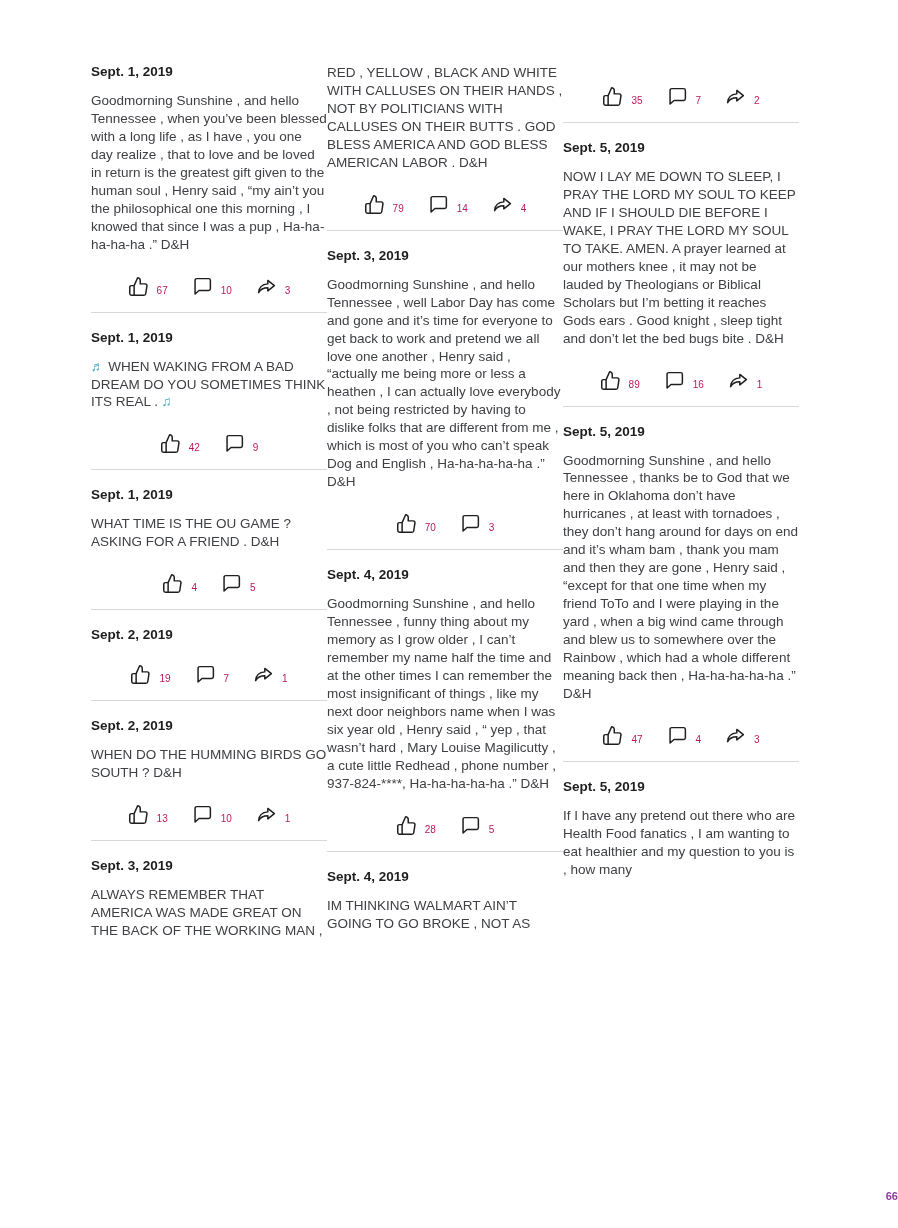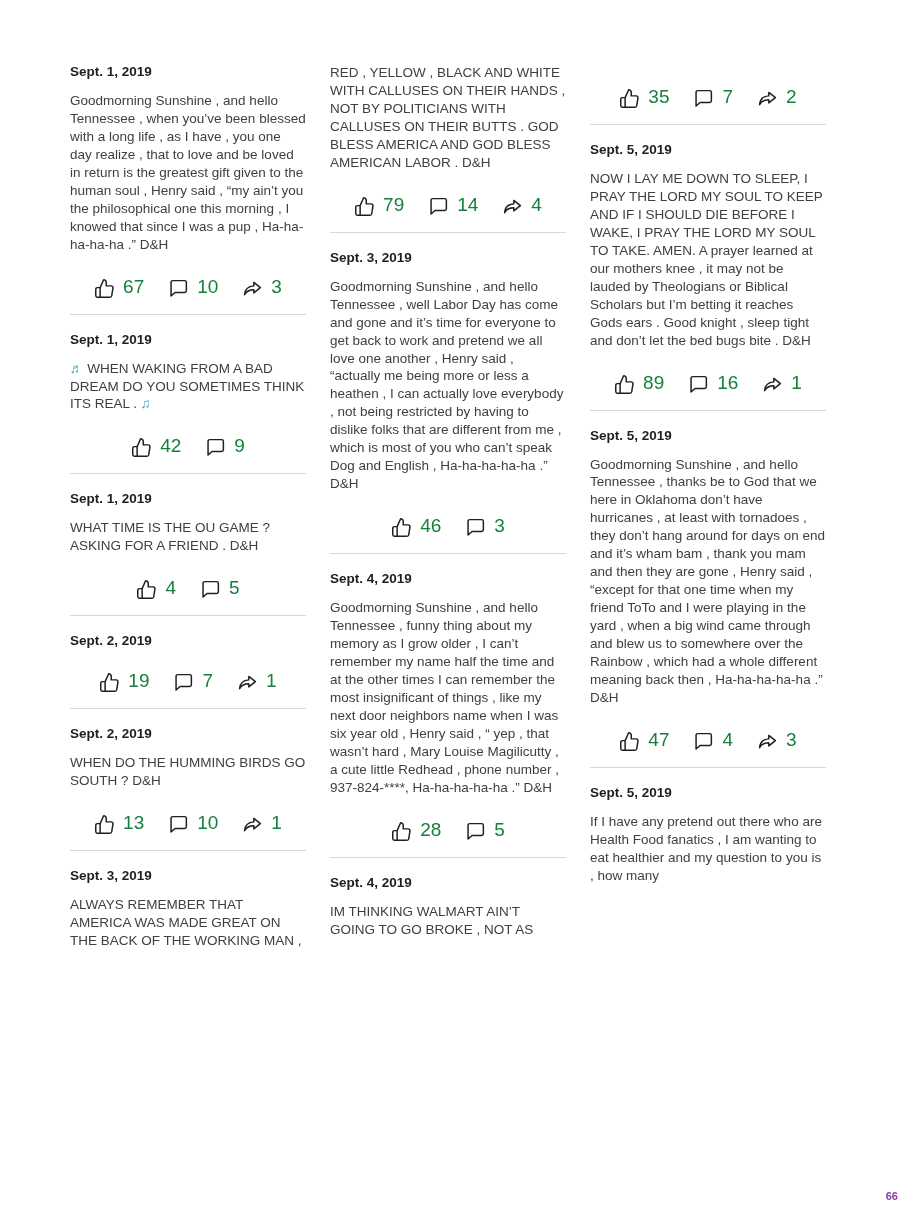--- a/index.html
+++ b/index.html
@@ -17,22 +17,22 @@
     overflow:hidden;
   }
   .page{
     position:relative;
     width:898px;height:1228px;
     background:#ffffff;
     padding:64px 70px 40px 70px;
   }
   .columns{
     display:flex;
-    gap:24px;
     align-items:flex-start;
+    margin-left:21px;
   }
   .column{
     flex:0 0 236px;
     width:236px;
   }
   .post{margin:0;}
   .post-date{
     margin:0 0 13px 0;
     font-size:13.5px;
     font-weight:bold;
@@ -60,22 +60,22 @@
   .stat-icon svg{
     width:21px;height:21px;
     display:block;
     fill:none;
     stroke:#1f1f1f;
     stroke-width:1.7;
     stroke-linecap:round;
     stroke-linejoin:round;
   }
   .stat-count{
-    font-size:19px;
-    color:#15803d;
+    font-size:10px;
+    color:#be185d;
     padding-bottom:1px;
   }
   hr.divider{
     border:none;
     border-top:1px solid var(--divider);
     margin:15px 0 17px 0;
   }
   .page-footer{
     position:absolute;
     left:0;right:0;
@@ -271,21 +271,21 @@
         <article class="post">
           <h3 class="post-date">Sept. 3, 2019</h3>
           <p class="post-body">Goodmorning Sunshine , and hello Tennessee , well Labor Day has come and gone and it’s time for everyone to get back to work and pretend we all love one another , Henry said , “actually me being more or less a heathen , I can actually love everybody , not being restricted by having to dislike folks that are different from me , which is most of you who can’t speak Dog and English , Ha-ha-ha-ha-ha .” D&amp;H</p>
           <div class="stats">
             <span class="stat">
               <span class="stat-icon">
                 <svg viewBox="0 0 24 24">
                   <path d="M14 9V5a3 3 0 0 0-3-3l-4 9v11h11.28a2 2 0 0 0 2-1.7l1.38-9a2 2 0 0 0-2-2.3zM7 22H4a2 2 0 0 1-2-2v-7a2 2 0 0 1 2-2h3"></path>
                 </svg>
               </span>
-              <span class="stat-count">46</span>
+              <span class="stat-count">70</span>
             </span>
             <span class="stat">
               <span class="stat-icon">
                 <svg viewBox="0 0 24 24">
                   <path d="M21 14.5a2 2 0 0 1-2 2H8l-4.5 4v-4V5a2 2 0 0 1 2-2H19a2 2 0 0 1 2 2z"></path>
                 </svg>
               </span>
               <span class="stat-count">3</span>
             </span>
           </div>

